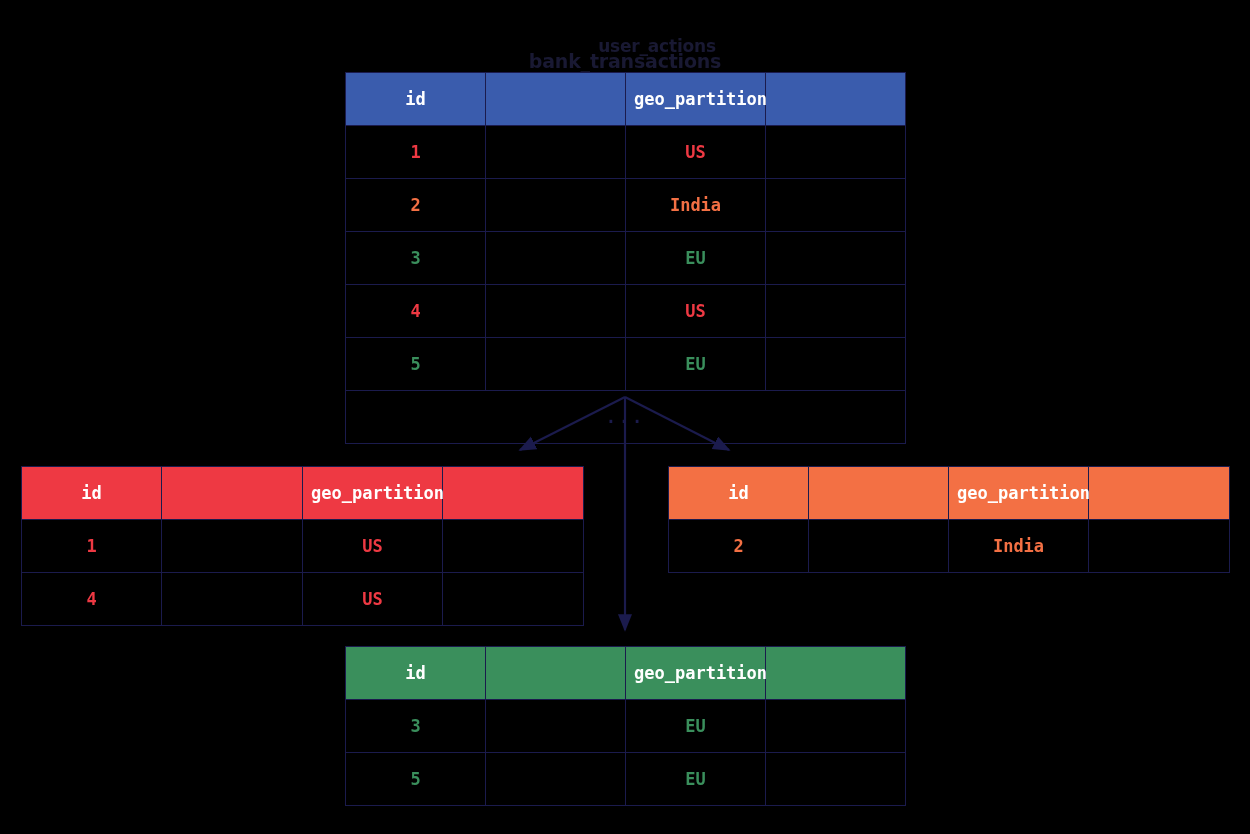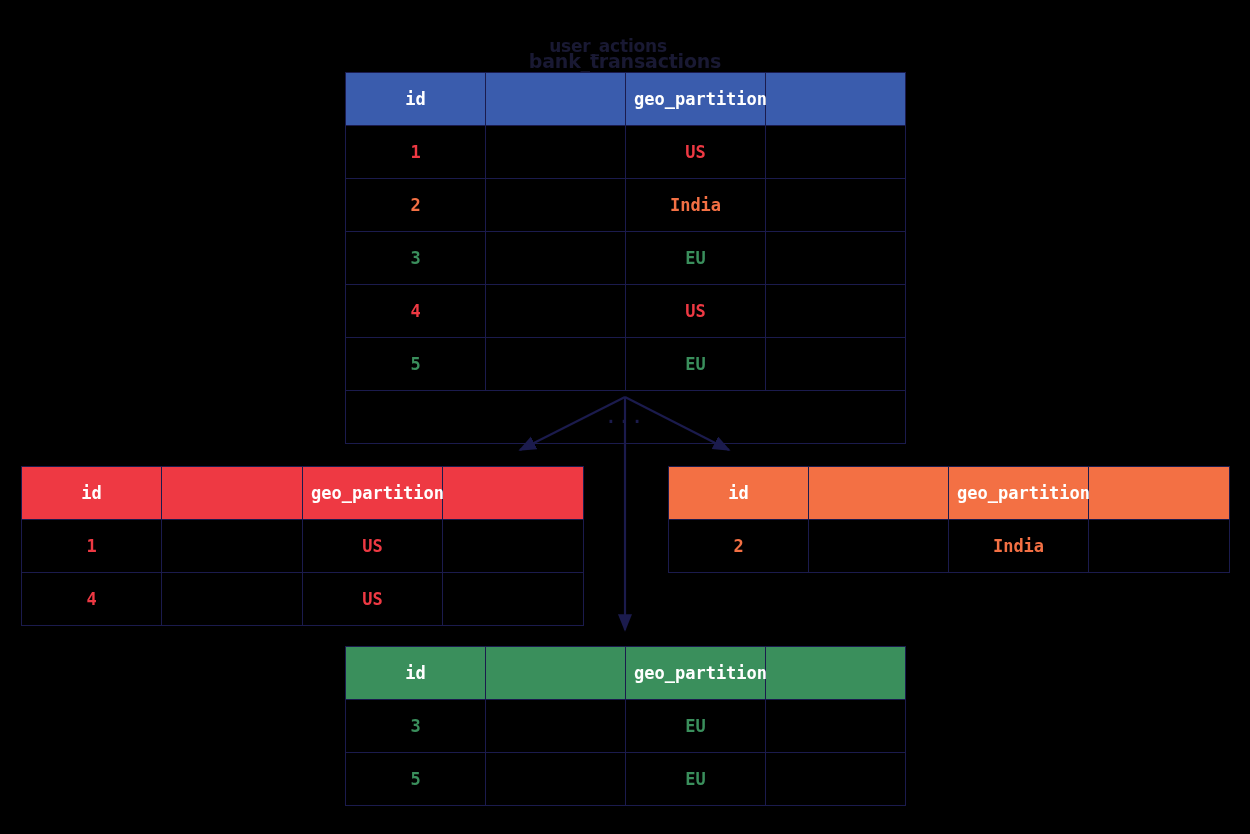--- a/index.html
+++ b/index.html
@@ -85,21 +85,21 @@
   .frag { position: absolute; white-space: nowrap; transform: translateX(-50%);
           font-family: "DejaVu Sans", "Liberation Sans", sans-serif;
           font-weight: bold; font-size: 17px; pointer-events: none; }
 </style>
 </head>
 <body>
 
 <div id="stage">
 
   <div class="tbl-title" style="left:625px; top:50px;">bank_transactions</div>
-  <div class="tbl-title small" style="left:608px; top:36px;">user_actions</div>
+  <div class="tbl-title small" style="left:657px; top:36px;">user_actions</div>
 
   <table class="tbl" id="src-table" style="left:345px; top:72px; width:560px;">
     <colgroup>
       <col style="width:140px">
         <col style="width:140px">
       <col style="width:140px">
         <col style="width:140px">
     </colgroup>
     <thead class="hdr-blue">
       <tr>

